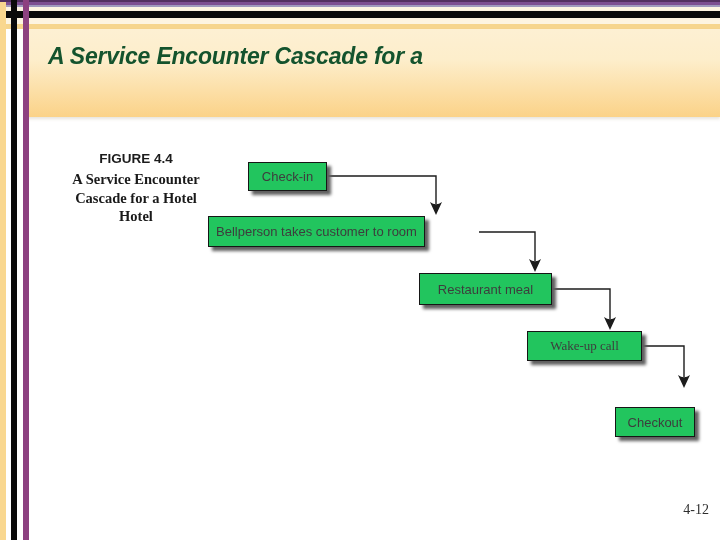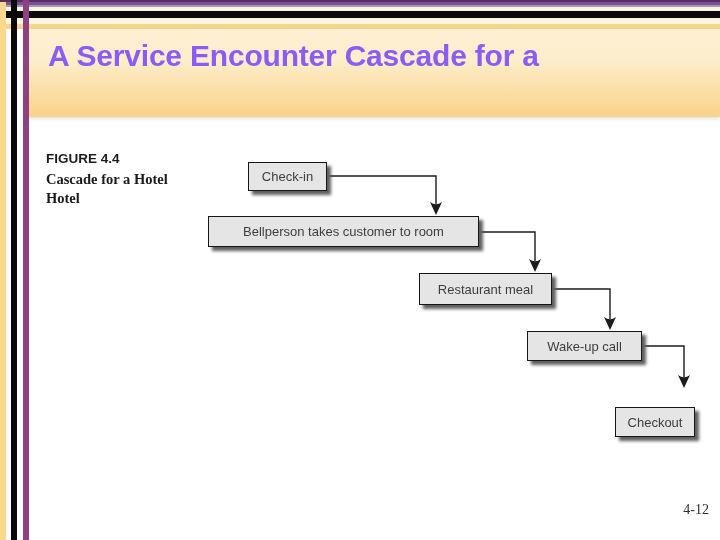--- a/index.html
+++ b/index.html
@@ -16,45 +16,45 @@
   .line-black-top { position:absolute; left:6px; top:11px; width:714px; height:6.5px; background:#0a0a0a; }
   .band-tan { position:absolute; left:0; top:24px; width:720px; height:5px; background:#f6d58e; }
   
   .title-block {
     position:absolute; left:25px; top:29px; width:695px; height:88px;
     background:linear-gradient(180deg,#fdf0d3 0%,#fdeecb 35%,#fbd288 100%);
     box-shadow:0 2px 3px rgba(120,100,60,0.18);
   }
   .title-text {
     position:absolute; left:48px; top:42px; width:620px;
-    font-size:30px; font-weight:bold; line-height:28.5px;
-    color:#8b5cf6; letter-spacing:-0.2px;
+    font-size:23px; font-weight:bold; line-height:28.5px;
+    color:#14532d; letter-spacing:-0.2px;font-style:italic;
   }
   
   .stripe-orange { position:absolute; left:0; top:2px; width:6px; height:538px; background:#f9d78f; }
   .stripe-black  { position:absolute; left:11px; top:0; width:6px; height:540px; background:#0a0a0a; }
   .stripe-purple { position:absolute; left:23px; top:0; width:6px; height:540px; background:#8d4180; }
   
-  .figure-caption { position:absolute; left:46px; top:151px; width:160px; color:#1a1a1a; }
+  .figure-caption { position:absolute; left:56px; top:151px; width:160px; color:#1a1a1a;text-align:center; }
   .figure-label { font-family:"Liberation Sans", sans-serif; font-weight:bold; font-size:13.5px; margin-bottom:4px; color:#1c1c1c; }
   .figure-caption-line { font-family:"Liberation Serif", serif; font-weight:bold; font-size:14.5px; line-height:18.5px; }
   
   .diagram-layer { position:absolute; left:0; top:0; width:720px; height:540px; }
   .connectors { position:absolute; left:0; top:0; pointer-events:none; }
   .step-box {
     position:absolute; box-sizing:border-box;
-    background:#e5e5e5; border:1.4px solid #161616;
+    background:#22c55e; border:1.4px solid #161616;
     box-shadow:4px 4px 3px #606060;
     display:flex; align-items:center; justify-content:center;
     font-size:13px; color:#3d3d3d; text-align:center; white-space:nowrap;
   }
   .step-1 { left:248px; top:162px; width:79px;  height:29px; }
-  .step-2 { left:208px; top:216px; width:271px; height:31px; }
+  .step-2 { left:208px; top:216px; width:217px; height:31px; }
   .step-3 { left:419px; top:273px; width:133px; height:32px;text-align:right; }
-  .step-4 { left:527px; top:331px; width:115px; height:30px; }
+  .step-4 { left:527px; top:331px; width:115px; height:30px;font-family:Liberation Serif, serif; }
   .step-5 { left:615px; top:389px; width:80px;  height:30px;margin-top:18px; }
   
   .page-number {
     position:absolute; right:11px; bottom:22px;
     font-family:"Liberation Serif", serif; font-size:14px; color:#2e2e2e;
   }
 </style>
 </head>
 <body>
 
@@ -69,20 +69,21 @@
   <div class="stripe-orange"></div>
   <div class="stripe-black"></div>
   <div class="stripe-purple"></div>
 
   <div class="title-text">
     <div>A Service Encounter Cascade for a</div>
   </div>
 
   <div class="figure-caption">
     <div class="figure-label">FIGURE 4.4</div>
+    <div class="figure-caption-line">A Service Encounter</div>
     <div class="figure-caption-line">Cascade for a Hotel</div>
     <div class="figure-caption-line">Hotel</div>
   </div>
 
   <div class="diagram-layer">
     <svg class="connectors" width="720" height="540" viewBox="0 0 720 540">
       <g stroke="#1c1c1c" stroke-width="1.4" fill="none">
         <path d="M327,176 H436 V204"></path>
         <path d="M479,232 H535 V261"></path>
         <path d="M552,289 H610 V319"></path>

